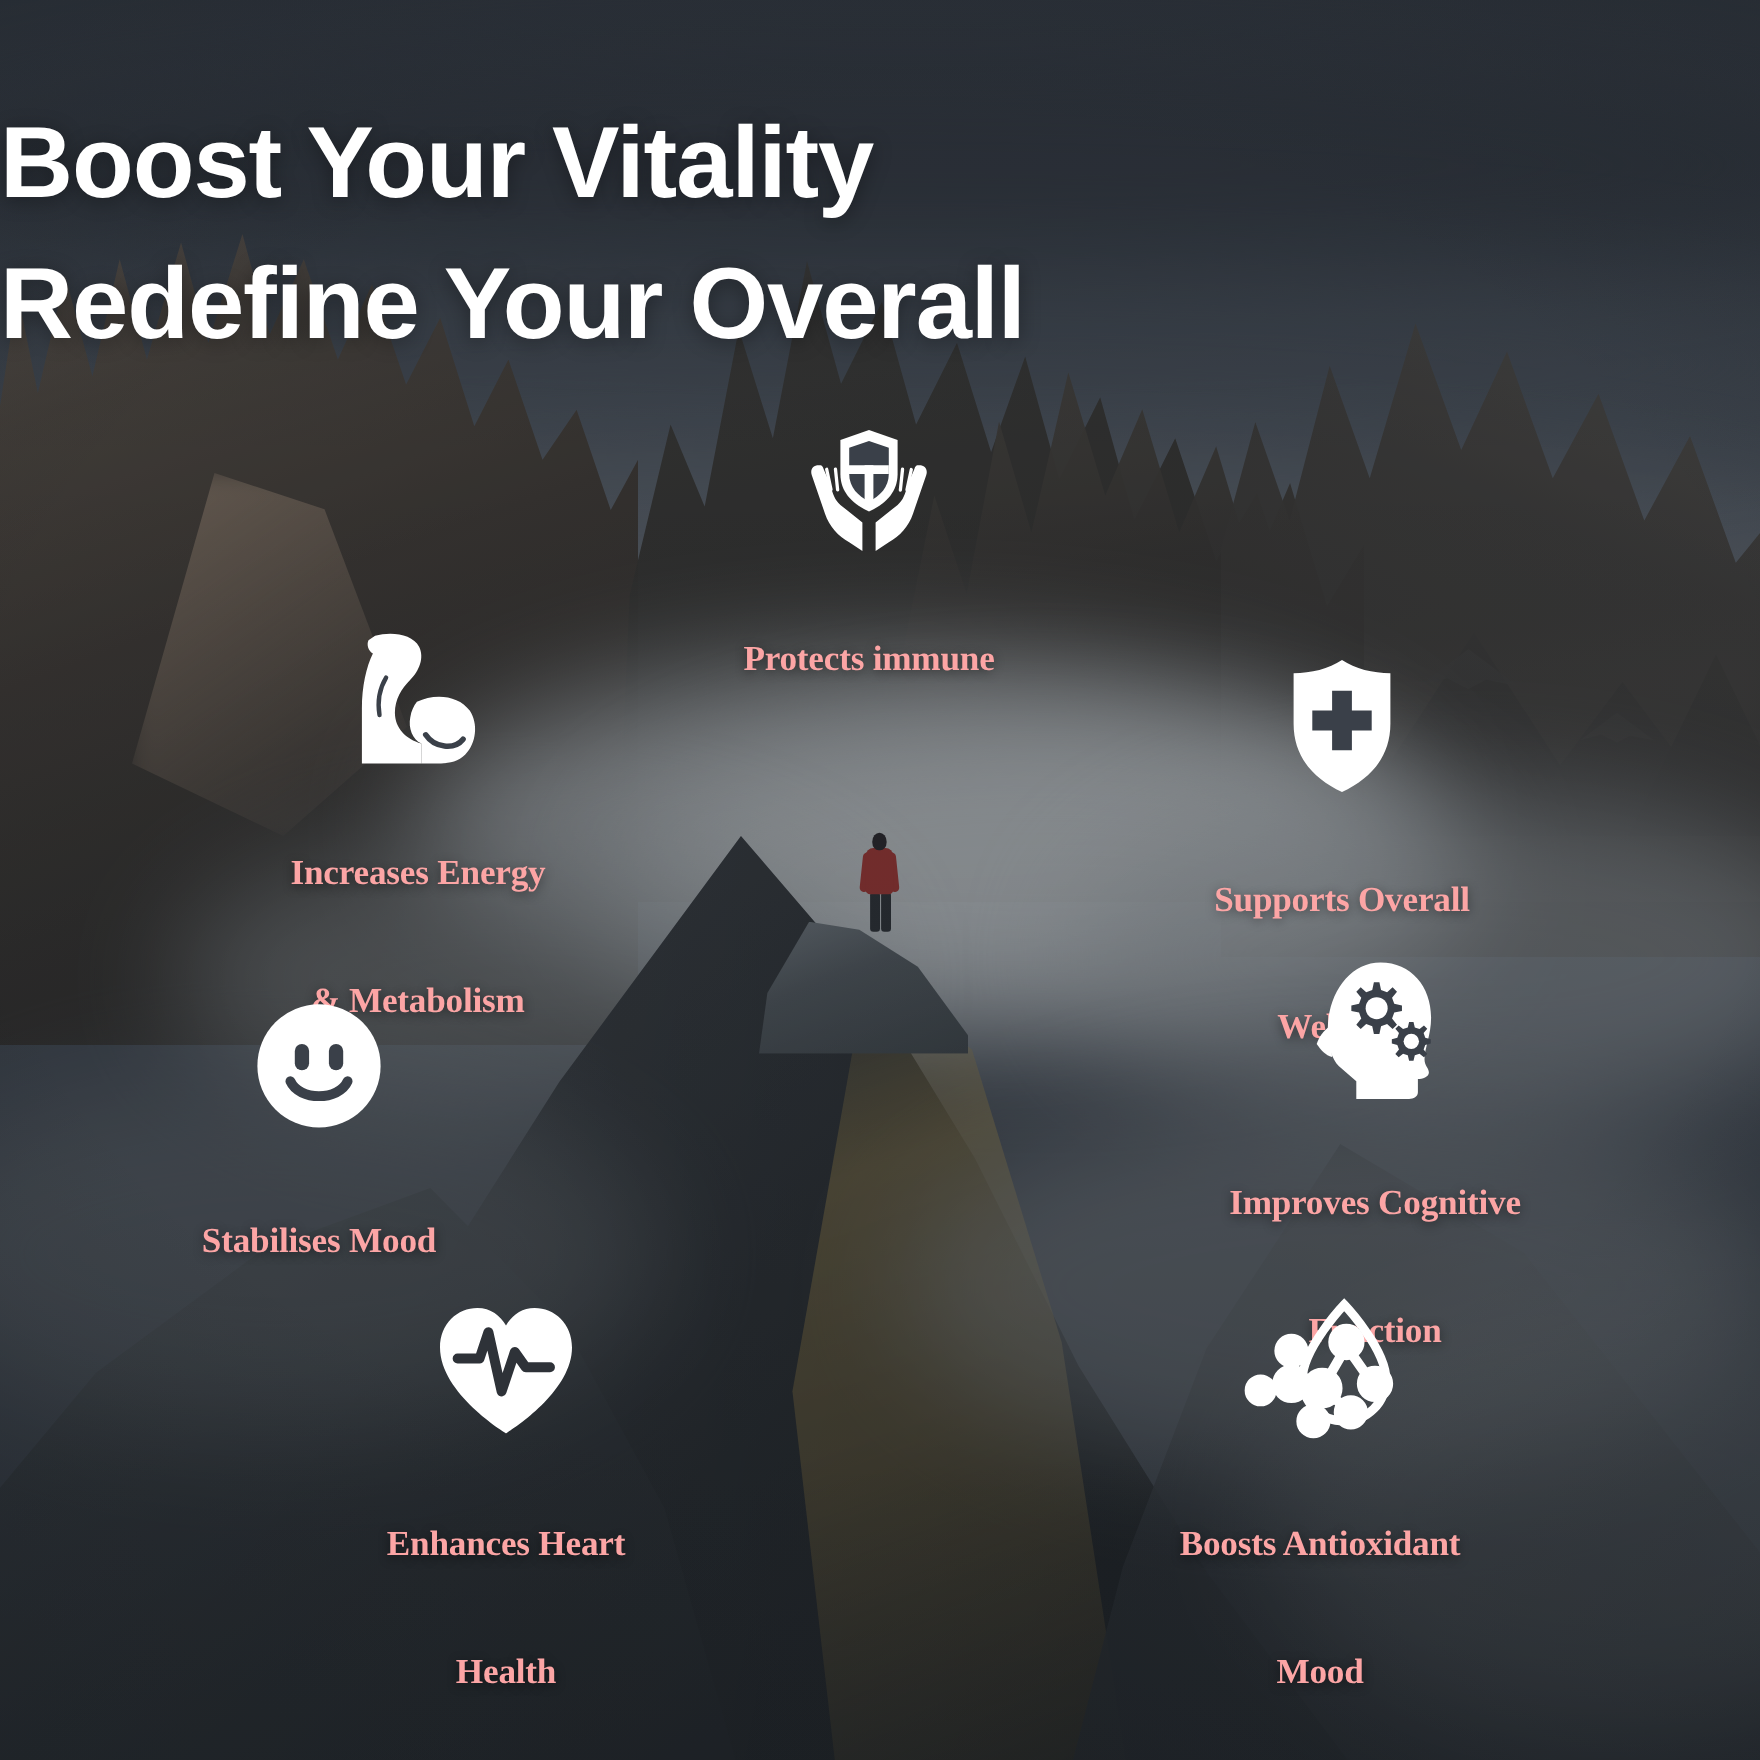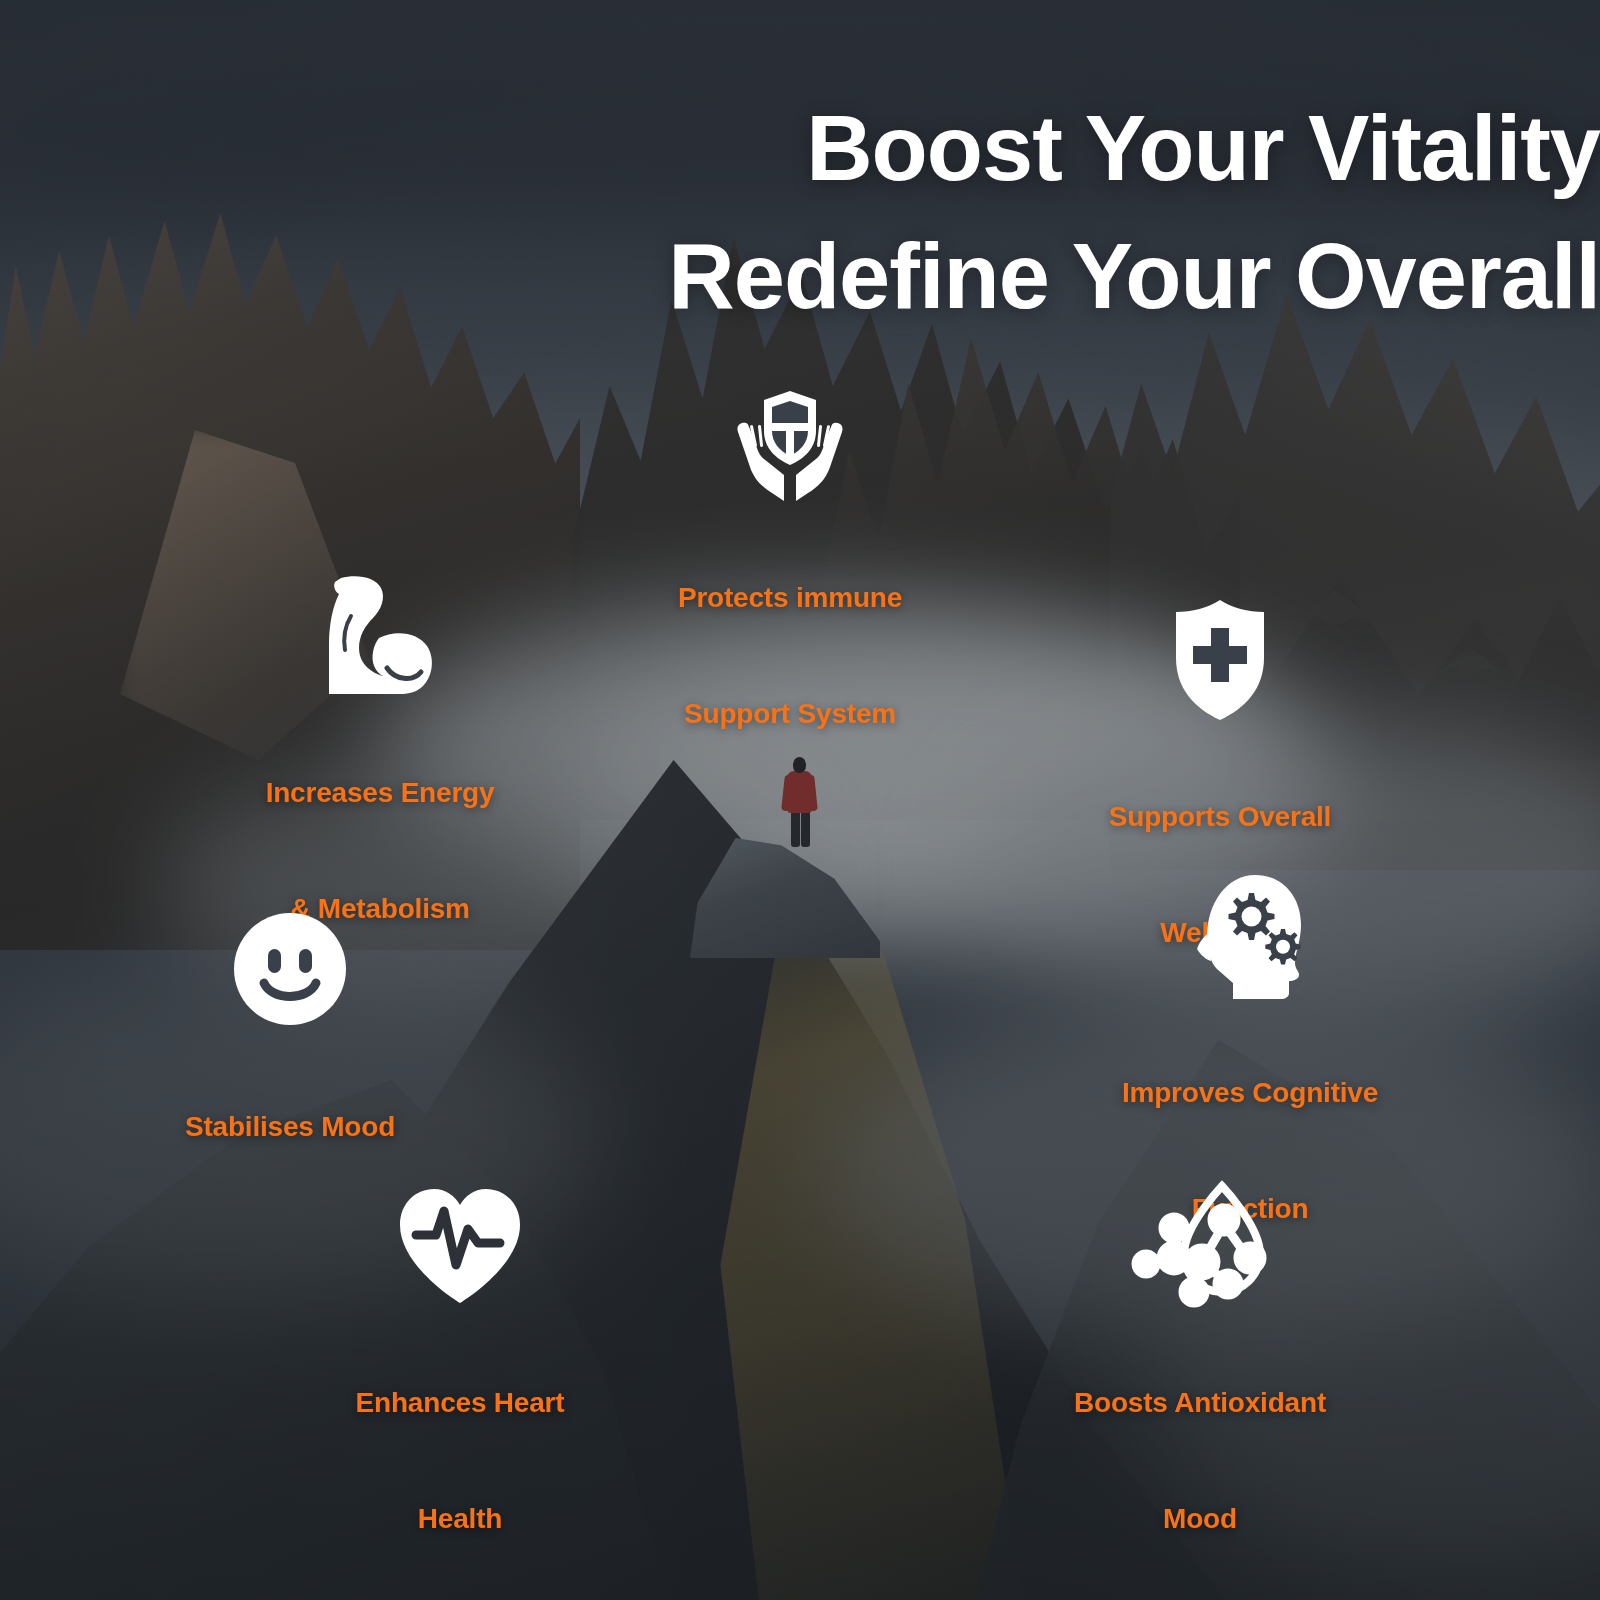--- a/index.html
+++ b/index.html
@@ -167,41 +167,41 @@
       radial-gradient(120% 90% at 50% 45%, rgba(0,0,0,0) 42%, rgba(20,24,28,.42) 100%),
       linear-gradient(180deg, rgba(30,34,40,.30) 0%, rgba(30,34,40,0) 26%, rgba(20,23,27,.12) 62%, rgba(16,19,22,.38) 100%);
   }
   .dim { position:absolute; inset:0; background:rgba(38,43,50,.30); }
 
   
   .content { position:absolute; inset:0; }
 
   .headline {
     position:absolute; left:0; right:0; top:84px;
-    text-align:right;
+    text-align:left;
     color:#ffffff;
     font-family:"Liberation Sans", sans-serif;
     font-weight:bold;
     font-size:92px;
     line-height:128px;
     letter-spacing:-1px;
     text-shadow:0 3px 18px rgba(0,0,0,.35);
   }
   .headline .l2 { display:block; }
 
   .feature { position:absolute; text-align:center; }
   .feature .icon-wrap {
     display:flex; align-items:center; justify-content:center;
     height:130px; margin-bottom:6px;
   }
   .feature .label {
-    color:#f97316;
-    font-family:Liberation Sans, sans-serif;
+    color:#fca5a5;
+    font-family:Liberation Serif, serif;
     font-weight:bold;
-    font-size:28px;
+    font-size:32px;
     line-height:58px;
     letter-spacing:-.2px;
     text-shadow:0 2px 10px rgba(0,0,0,.45);
     white-space:pre-line;
   }
 
   
   .f-immune    { left:520px;  top:375px;  width:540px; }
   .f-energy    { left:120px;  top:570px;  width:520px; }
   .f-wellness  { left:1000px; top:594px;  width:440px; }
@@ -290,21 +290,20 @@
             <path d="M118 48 C124 47 128 51 126 57 L114 92 C110 104 102 112 92 118 L80 126 L80 100 L100 84 C105 80 107 74 109 66 L115 52 C116 49 117 48 118 48 Z"></path>
             <rect x="36" y="50" width="3" height="22" rx="1.5" transform="rotate(-12 37 61)"></rect>
             <rect x="43" y="50" width="3" height="22" rx="1.5" transform="rotate(-6 44 61)"></rect>
             <rect x="109" y="50" width="3" height="22" rx="1.5" transform="rotate(12 110 61)"></rect>
             <rect x="102" y="50" width="3" height="22" rx="1.5" transform="rotate(6 103 61)"></rect>
           </g>
         </svg>
       </div>
       <div class="label">
         <span>Protects immune</span><br>
-        <span>Support System</span>
       </div>
     </div>
 
     <div class="feature f-energy">
       <div class="icon-wrap">
         <svg width="118" height="126" viewBox="0 0 118 126" aria-hidden="true">
           <g fill="#ffffff">
             <path d="M20 6 C34 2 54 4 60 16 C65 26 60 38 52 46 C44 54 38 64 38 76 C38 90 48 100 62 104 L62 122 L8 122 L8 72 C8 52 12 34 18 22 C14 20 12 14 14 10 Z"></path>
             <path d="M58 66 C74 58 96 60 106 74 C114 86 112 104 102 114 C96 120 88 122 80 122 L62 122 L62 104 C54 100 50 90 52 80 C53 74 55 70 58 66 Z"></path>
             <path d="M66 96 C74 108 92 110 100 100" stroke="#3a4049" stroke-width="5" fill="none" stroke-linecap="round"></path>

